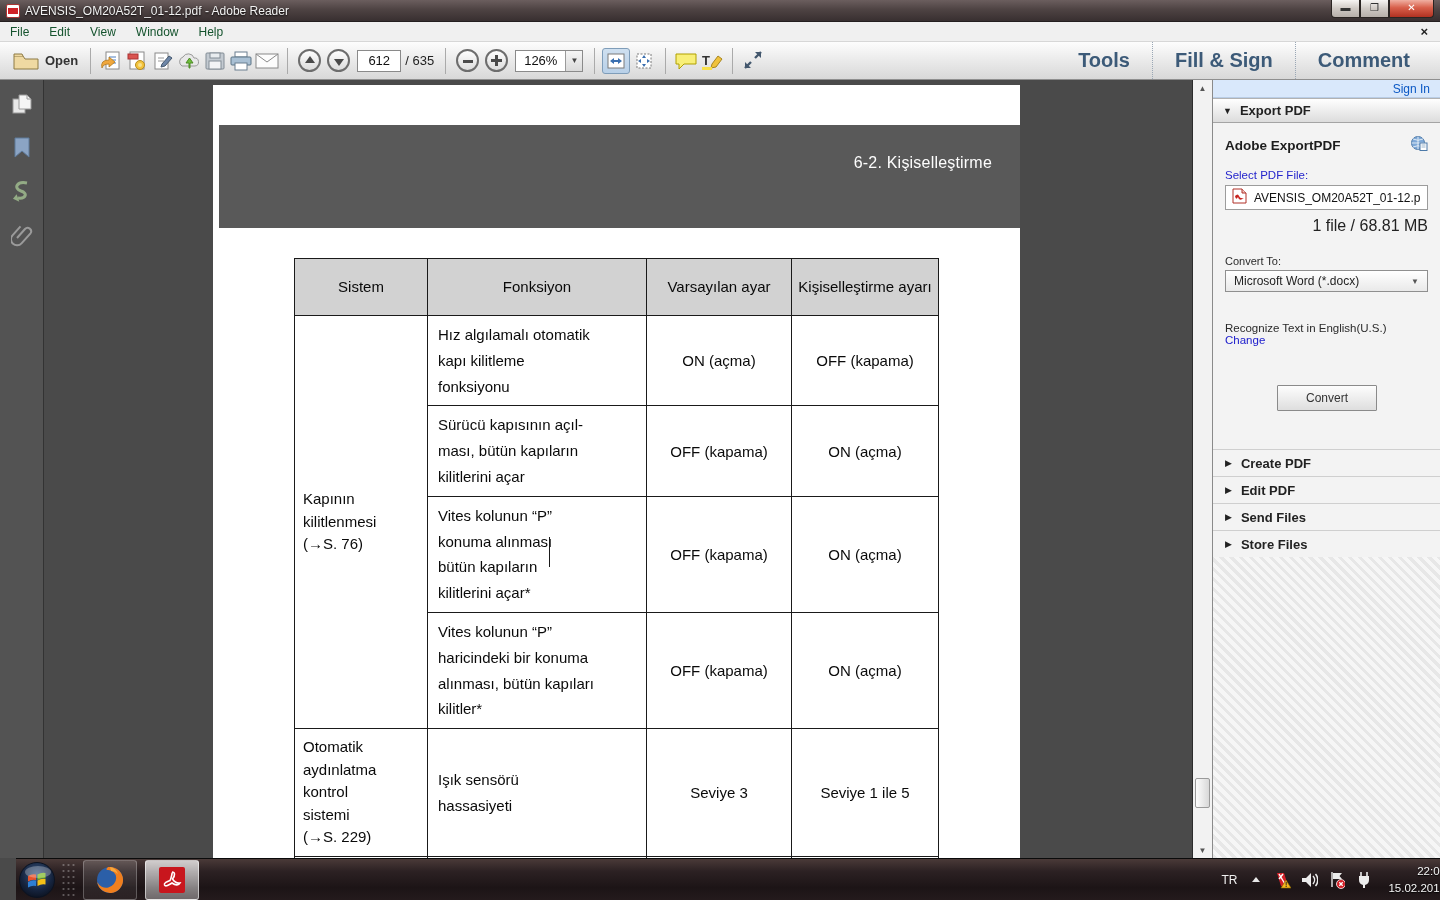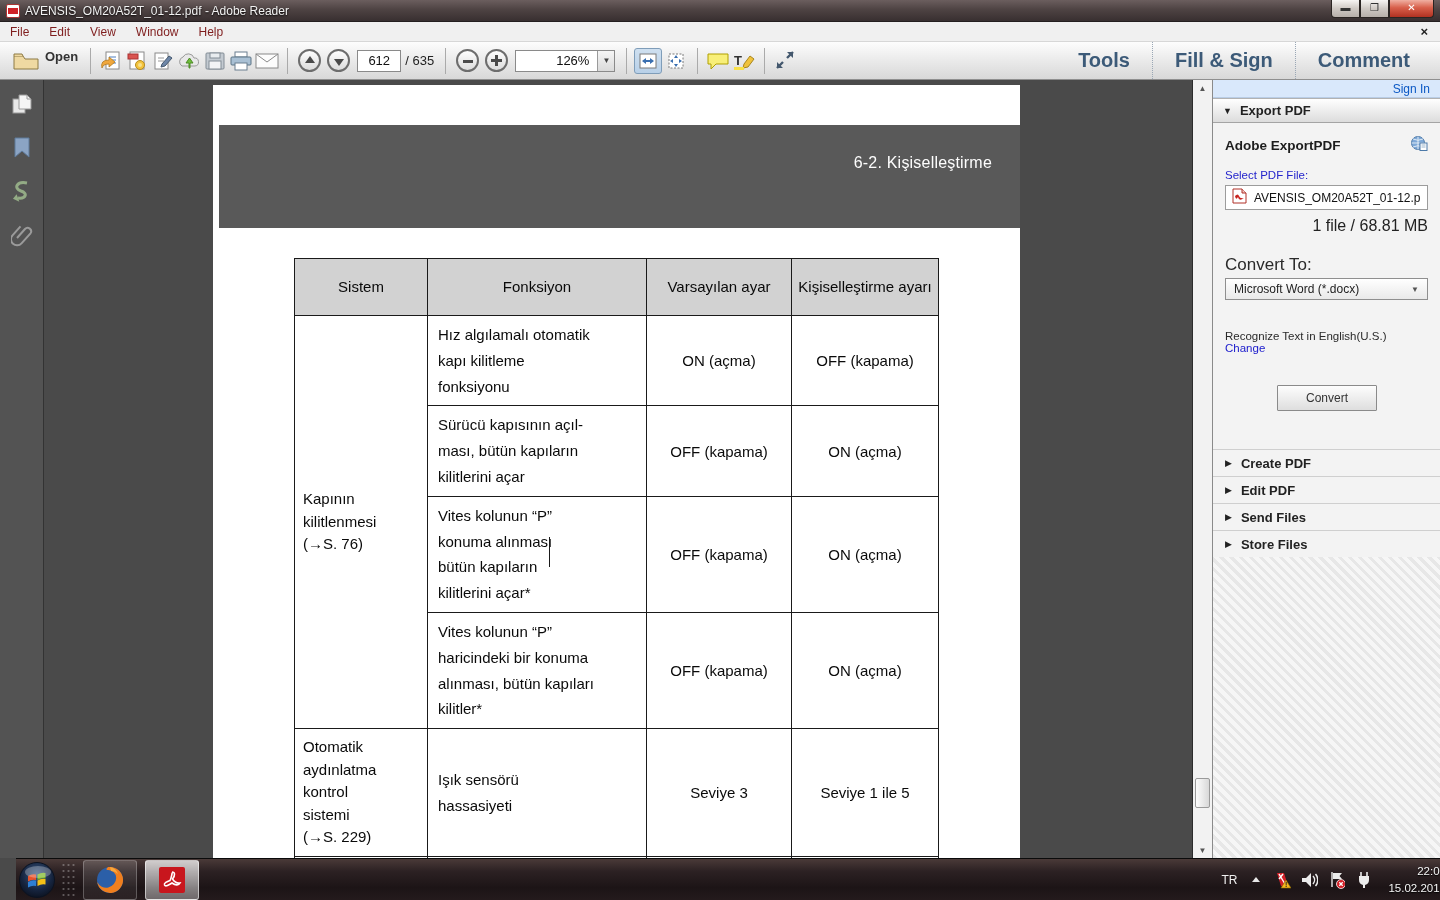--- a/index.html
+++ b/index.html
@@ -19,38 +19,38 @@
   .winbtn.first { border-radius:0 0 0 4px; }
   .winbtn.close { width:45px; border-radius:0 0 4px 0;
     background:linear-gradient(180deg,#f0b0a2 0%,#d8604b 45%,#b03121 100%); color:#fff; font-weight:bold; }
   .pdfmini { width:14px; height:14px; position:relative; background:#fff; border:1px solid #a33;
     border-radius:2px; }
   .pdfmini::after { content:""; position:absolute; left:1px; top:3px; right:1px; height:6px; background:#cf2127; }
 
   
   .menubar { position:absolute; left:0; top:22px; width:1440px; height:20px; background:#f0f0f0;
     display:flex; align-items:center; border-bottom:1px solid #d7d7d7; }
-  .menu-item { font-size:12px; color:#7f1d1d; padding:0 10px; line-height:20px; }
+  .menu-item { font-size:12px; color:#14532d; padding:0 10px; line-height:20px; }
   .menubar-close { position:absolute; right:12px; color:#222; font-size:13px; font-weight:bold; }
 
   
   .toolbar { position:absolute; left:0; top:42px; width:1440px; height:38px;
     background:linear-gradient(180deg,#fdfdfd 0%,#ececec 45%,#d8d8d8 100%);
     border-bottom:1px solid #8f8f8f; display:flex; align-items:center; padding:0 8px; }
-  .tb-btn { display:flex; align-items:flex-start; gap:6px; padding:3px 5px; border-radius:3px; }
+  .tb-btn { display:flex; align-items:center; gap:6px; padding:3px 5px; border-radius:3px; }
   .tb-open-label { font-size:13px; font-weight:bold; color:#333; }
   .tb-sep { width:1px; height:26px; background:#aaa; margin:0 7px; }
   .tb-ico { width:26px; height:24px; display:flex; align-items:center; justify-content:center; }
   .circle-btn { width:23px; height:23px; border-radius:50%; border:2px solid #6d6d6d;
     background:linear-gradient(180deg,#fefefe,#dcdcdc); display:flex; align-items:center; justify-content:center;
     color:#4a4a4a; font-size:11px; font-weight:bold; margin:0 3px; }
   .page-box { width:44px; height:22px; background:#fff; border:1px solid #8a8a8a; font-size:13px;
     text-align:center; color:#111; margin:0 4px; font-family:"Liberation Sans",sans-serif; }
   .page-total { font-size:13px; color:#222; margin-right:4px; white-space:nowrap; }
-  .zoom-box { display:flex; align-items:center; border:1px solid #8a8a8a; background:#fff; height:22px; margin:16px 4px;padding-left:32px; }
+  .zoom-box { display:flex; align-items:center; border:1px solid #8a8a8a; background:#fff; height:22px; margin:16px 4px; }
   .zoom-val { font-size:13px; color:#111; padding:0 8px; min-width:44px; text-align:center; }
   .zoom-dd { width:17px; height:100%; border-left:1px solid #9a9a9a;
     background:linear-gradient(180deg,#f5f5f5,#dadada); display:flex; align-items:center; justify-content:center;
     font-size:8px; color:#444; }
   .view-btn { width:28px; height:26px; display:flex; align-items:center; justify-content:center; border-radius:3px; }
   .view-btn.pressed { border:1px solid #7f9db9; background:linear-gradient(180deg,#cfe0f0,#b8d0e8); }
   .tb-right { margin-left:auto; display:flex; align-items:center; height:100%; }
   .tb-tab { font-size:20px; font-weight:bold; color:#3c5a78; padding:0 22px; height:100%;
     display:flex; align-items:center; }
   .tb-tab + .tb-tab { border-left:1px dotted #9aa7b5; }
@@ -101,21 +101,21 @@
   .acc-header .lbl { font-size:13px; font-weight:bold; color:#222; }
   .panel-body { height:326px; padding:12px 12px 0 12px; position:relative; }
   .prod-row { display:flex; align-items:center; justify-content:space-between; }
   .prod-name { font-size:13.5px; font-weight:bold; color:#1d1d1d; }
   .prod-desc { font-size:11.5px; color:#2a2a2a; line-height:1.35; margin-top:6px; width:190px; }
   .sel-label { font-size:11.5px; color:#2424cc; margin-top:14px; }
   .file-box { margin-top:4px; height:25px; background:#fff; border:1px solid #9c9c9c;
     display:flex; align-items:center; gap:7px; padding:0 6px; }
   .file-name { font-size:12px; color:#111; white-space:nowrap; overflow:hidden; }
   .file-meta { font-size:16px; color:#222; text-align:right; margin-top:7px; }
-  .cv-label { font-size:17px; color:#2a2a2a; margin-top:20px; }
+  .cv-label { font-size:11px; color:#2a2a2a; margin-top:20px; }
   .cv-select { margin-top:3px; height:22px; border:1px solid #8f8f8f;
     background:linear-gradient(180deg,#fff,#e9e9e9); display:flex; align-items:center;
     justify-content:space-between; padding:0 8px; }
   .cv-select .val { font-size:12px; color:#222; }
   .cv-select .arr { font-size:8px; color:#555; }
   .rec-label { font-size:11.5px; color:#2a2a2a; margin-top:30px; }
   .chg-link { font-size:11.5px; color:#1a1acc; }
   .convert-btn { position:absolute; left:64px; top:262px; width:100px; height:26px;
     border:1px solid #8a8a8a; background:linear-gradient(180deg,#fdfdfd,#dedede);
     font-size:12px; color:#333; display:flex; align-items:center; justify-content:center; border-radius:1px; }

